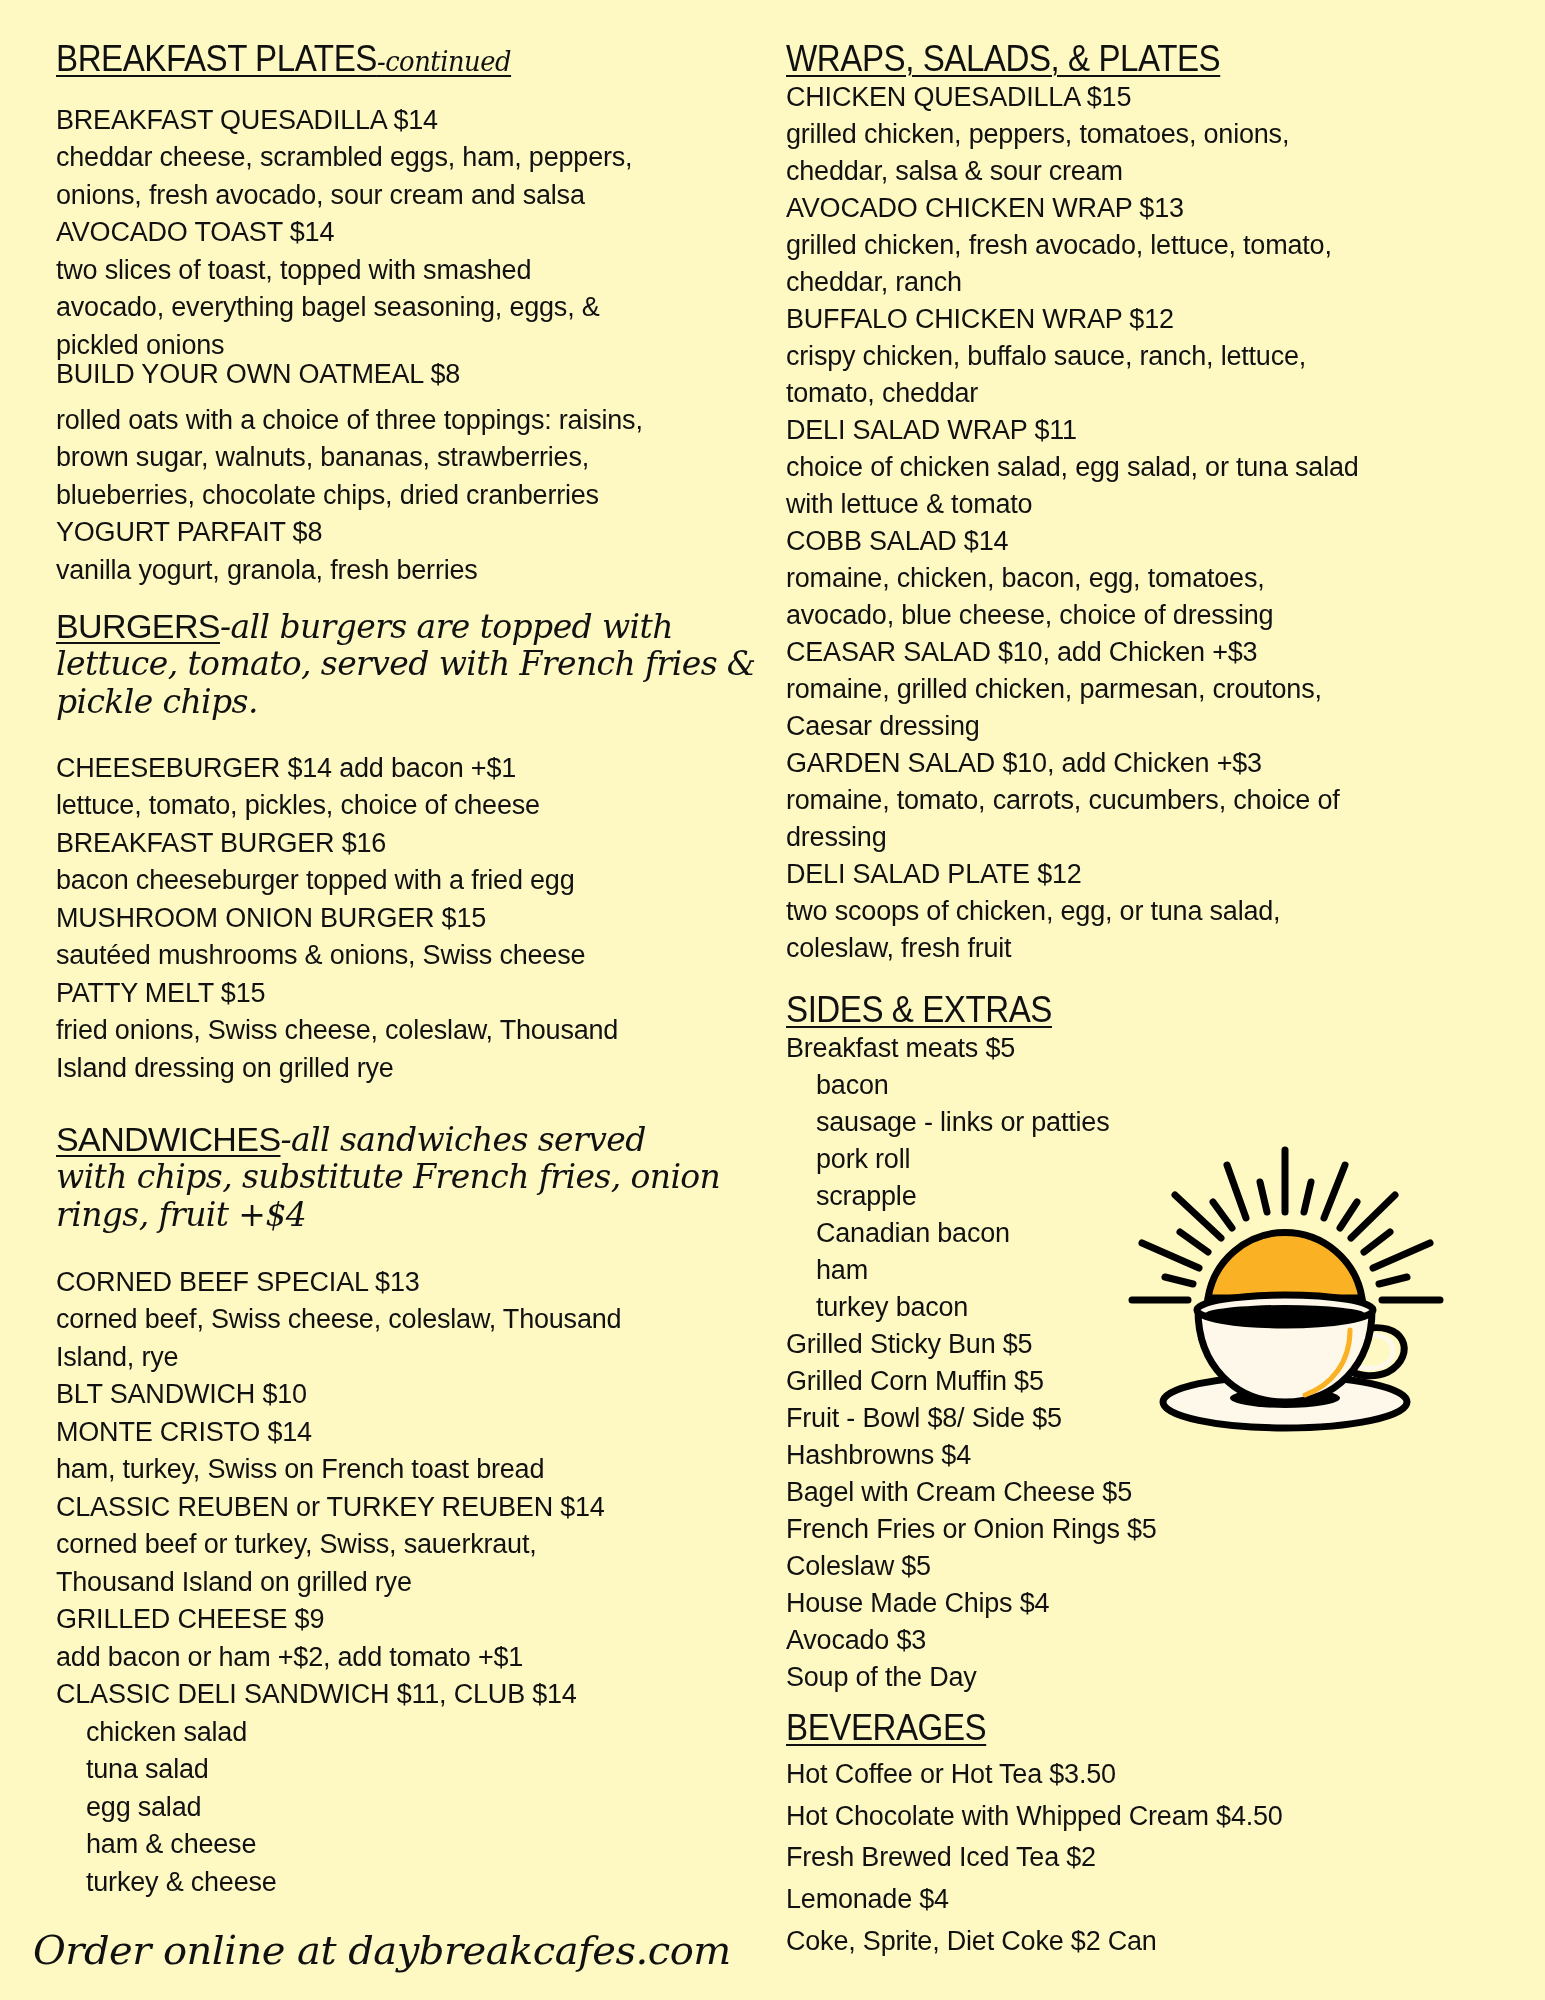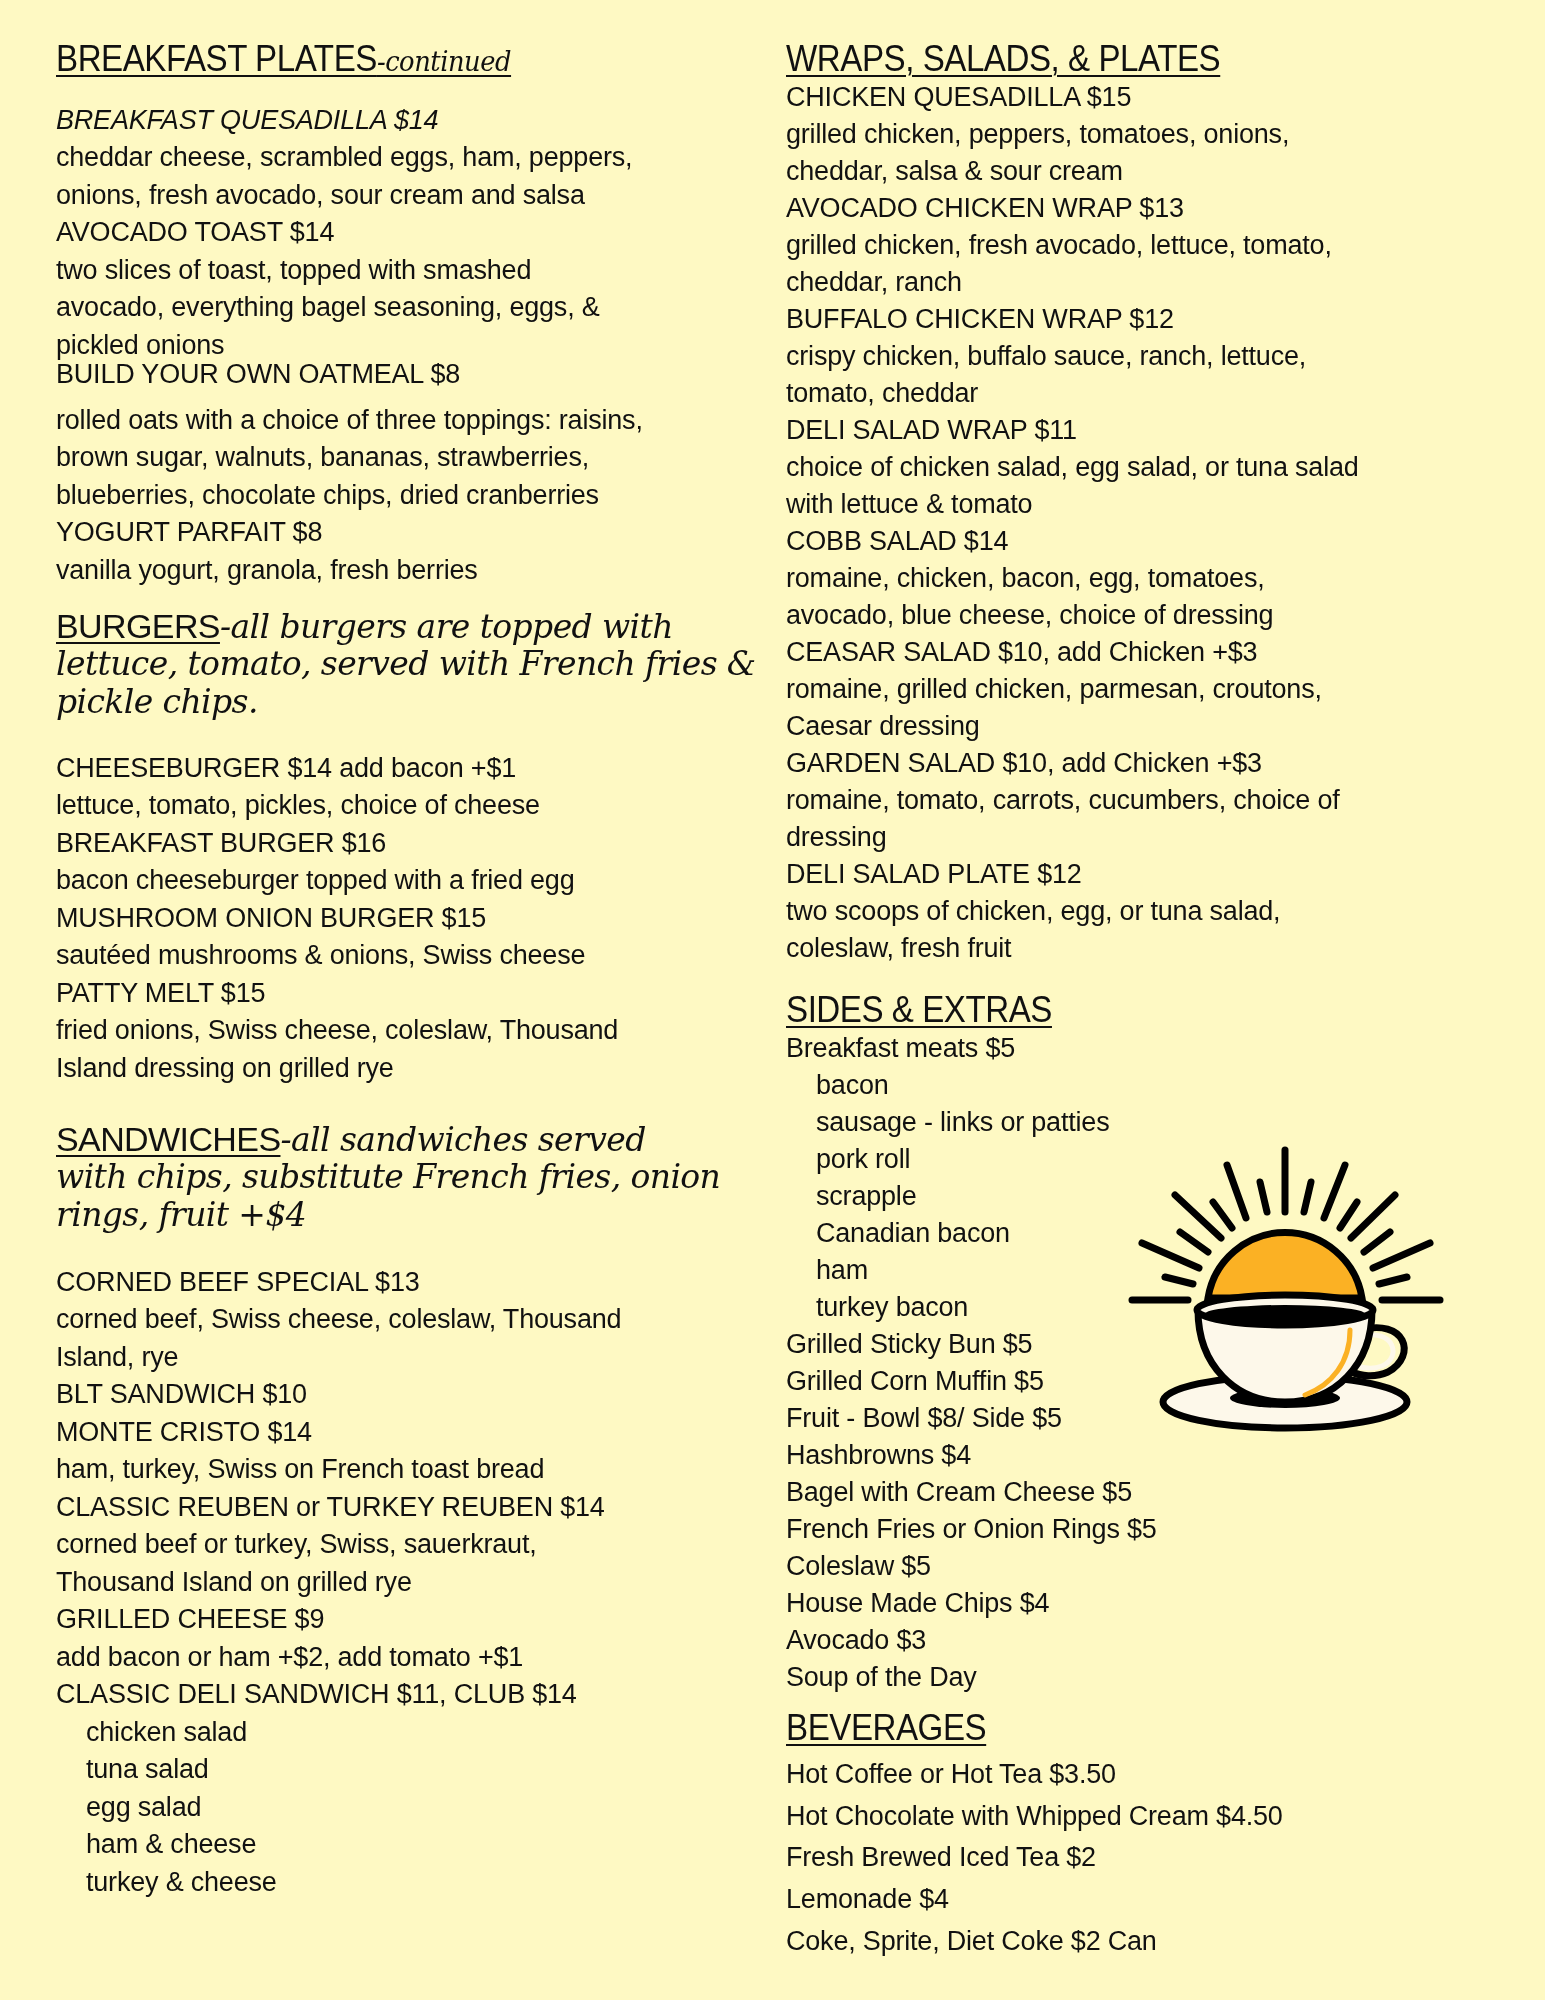--- a/index.html
+++ b/index.html
@@ -19,21 +19,21 @@
 </style>
 </head>
 <body>
 
 <div class="page">
 
   <div class="col col-left">
 
     <div class="hd" style="top:38px;"><span class="u"><span>BREAKFAST PLATES</span><span class="script-sm">-continued</span></span></div>
 
-    <div class="ln" style="top:103px;font-style:italic;">BREAKFAST QUESADILLA $14</div>
+    <div class="ln" style="top:103px;">BREAKFAST QUESADILLA $14</div>
     <div class="ln" style="top:140px;">cheddar cheese, scrambled eggs, ham, peppers,</div>
     <div class="ln" style="top:178px;">onions, fresh avocado, sour cream and salsa</div>
     <div class="ln" style="top:215px;">AVOCADO TOAST $14</div>
     <div class="ln" style="top:253px;">two slices of toast, topped with smashed</div>
     <div class="ln" style="top:290px;">avocado, everything bagel seasoning, eggs, &amp;</div>
     <div class="ln" style="top:328px;">pickled onions</div>
     <div class="ln" style="top:357px;">BUILD YOUR OWN OATMEAL $8</div>
     <div class="ln" style="top:403px;">rolled oats with a choice of three toppings: raisins,</div>
     <div class="ln" style="top:440px;">brown sugar, walnuts, bananas, strawberries,</div>
     <div class="ln" style="top:478px;">blueberries, chocolate chips, dried cranberries</div>
@@ -70,20 +70,21 @@
     <div class="ln" style="top:1602px;">GRILLED CHEESE $9</div>
     <div class="ln" style="top:1640px;">add bacon or ham +$2, add tomato +$1</div>
     <div class="ln" style="top:1677px;">CLASSIC DELI SANDWICH $11, CLUB $14</div>
     <div class="ln ind" style="top:1715px;">chicken salad</div>
     <div class="ln ind" style="top:1752px;">tuna salad</div>
     <div class="ln ind" style="top:1790px;">egg salad</div>
     <div class="ln ind" style="top:1827px;">ham &amp; cheese</div>
     <div class="ln ind" style="top:1865px;">turkey &amp; cheese</div>
   </div>
 
+  <div class="footer">Order online at daybreakcafes.com</div>
 
   <div class="col col-right">
     <div class="hd" style="top:38px;"><span class="u">WRAPS, SALADS, &amp; PLATES</span></div>
 
     <div class="ln" style="top:80px;">CHICKEN QUESADILLA $15</div>
     <div class="ln" style="top:117px;">grilled chicken, peppers, tomatoes, onions,</div>
     <div class="ln" style="top:154px;">cheddar, salsa &amp; sour cream</div>
     <div class="ln" style="top:191px;">AVOCADO CHICKEN WRAP $13</div>
     <div class="ln" style="top:228px;">grilled chicken, fresh avocado, lettuce, tomato,</div>
     <div class="ln" style="top:265px;">cheddar, ranch</div>

